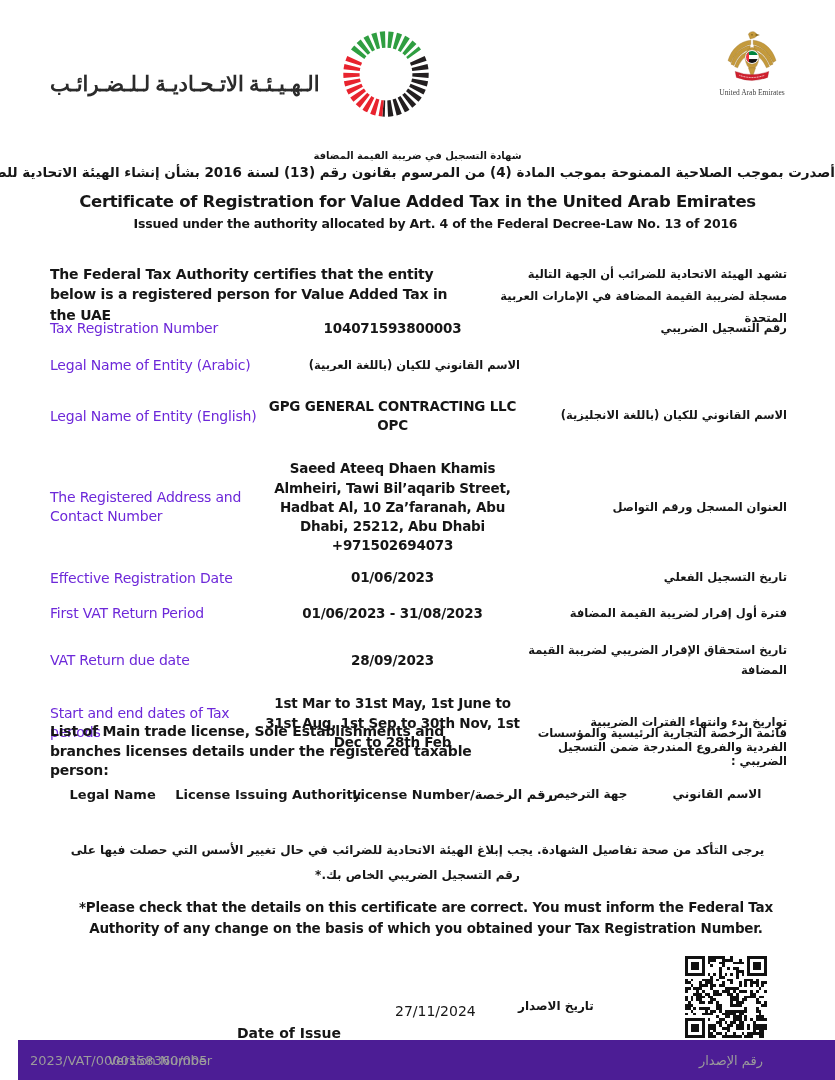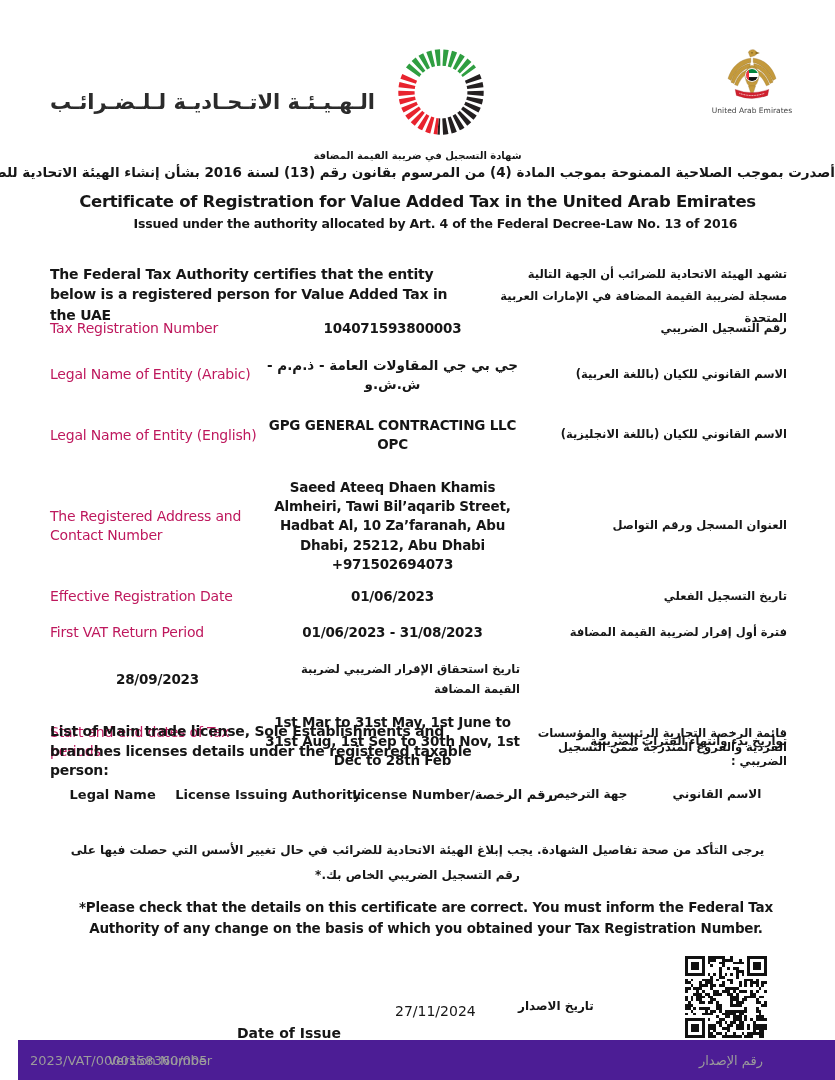--- a/index.html
+++ b/index.html
@@ -6,21 +6,21 @@
   html,body { width:835px; height:1080px; }
   body {
     background:#fff;
     font-family:"DejaVu Sans", sans-serif;
     color:#161616;
     position:relative;
     overflow:hidden;
   }
 
   
-  .header { position:absolute; top:44px; left:50px; right:40px; height:100px; }
+  .header { position:absolute; top:26px; left:50px; right:40px; height:100px;font-family:Liberation Serif, serif; }
   .fta-brand { display:flex; align-items:center; gap:16px; }
   .fta-text { display:flex; flex-direction:column; align-items:center; gap:6px; padding-top:20px; }
   .fta-ar { font-size:21px; font-weight:bold; color:#2b2b2b; direction:rtl; letter-spacing:.5px; }
   .fta-en { font-size:14.5px; font-weight:bold; color:#2b2b2b; letter-spacing:3px; white-space:nowrap; }
   .fta-ring { width:96px; height:96px; margin-left:2px; }
   .uae-emblem { position:absolute; top:2px; right:0; width:86px; text-align:center; }
   .uae-emblem svg { width:60px; height:58px; display:block; margin:0 auto; }
   .uae-caption { font-size:7.5px; color:#444; margin-top:2px; white-space:nowrap; }
 
   
@@ -31,21 +31,21 @@
   .t-en2 { font-size:12.5px; font-weight:bold; letter-spacing:-.2px; white-space:nowrap;margin-left:36px; }
 
   
   .certify { position:absolute; top:264px; left:50px; right:48px; display:grid; grid-template-columns:440px 1fr; }
   .certify-en { font-size:14px; font-weight:bold; line-height:1.45; letter-spacing:-.2px; padding-right:20px; }
   .certify-ar { font-size:11.5px; font-weight:bold; direction:rtl; text-align:right; line-height:1.9; }
 
   
   .rows { position:absolute; top:319px; left:50px; right:48px; }
   .row { display:grid; grid-template-columns:215px 255px 1fr; align-items:center; }
-  .row .lbl { font-size:14px; letter-spacing:-.2px; line-height:1.35; color:#be185d; }
+  .row .lbl { font-size:14px; letter-spacing:-.2px; line-height:1.35; color:#6d28d9; }
   .row .val { font-size:13.5px; font-weight:bold; text-align:center; line-height:1.42; letter-spacing:-.2px; }
   .row .arl { font-size:11.5px; font-weight:bold; direction:rtl; text-align:right; line-height:1.7; }
   .val-ar { direction:rtl; font-size:13px; }
   .mb1{margin-bottom:17px}.mb2{margin-bottom:22px}.mb3{margin-bottom:24px}
   .mb4{margin-bottom:13px}.mb5{margin-bottom:16px}.mb6{margin-bottom:18px}.mb7{margin-bottom:14px}
 
   
   .lic-head { position:absolute; top:722px; left:50px; right:48px; display:grid; grid-template-columns:460px 1fr; }
   .lic-en { font-size:14px; font-weight:bold; line-height:1.4; letter-spacing:-.2px; }
   .lic-ar { font-size:11.5px; font-weight:bold; direction:rtl; text-align:right; padding-top:4px; }
@@ -135,21 +135,20 @@
 <div class="rows">
 
   <div class="row mb1">
     <div class="lbl">Tax Registration Number</div>
     <div class="val">104071593800003</div>
     <div class="arl">رقم التسجيل الضريبي</div>
   </div>
 
   <div class="row mb2">
     <div class="lbl">Legal Name of Entity (Arabic)</div>
-    <div class="val val-ar">جي بي جي المقاولات العامة - ذ.م.م - ش.ش.و</div>
     <div class="arl">الاسم القانوني للكيان (باللغة العربية)</div>
   </div>
 
   <div class="row mb3">
     <div class="lbl">Legal Name of Entity (English)</div>
     <div class="val">GPG GENERAL CONTRACTING LLC OPC</div>
     <div class="arl">الاسم القانوني للكيان (باللغة الانجليزية)</div>
   </div>
 
   <div class="row mb4">
@@ -167,20 +166,21 @@
     <div class="arl">تاريخ التسجيل الفعلي</div>
   </div>
 
   <div class="row mb6">
     <div class="lbl">First VAT Return Period</div>
     <div class="val">01/06/2023 - 31/08/2023</div>
     <div class="arl">فترة أول إقرار لضريبة القيمة المضافة</div>
   </div>
 
   <div class="row mb7">
+    <div class="lbl">VAT Return due date</div>
     <div class="val">28/09/2023</div>
     <div class="arl">تاريخ استحقاق الإقرار الضريبي لضريبة القيمة المضافة</div>
   </div>
 
   <div class="row">
     <div class="lbl">Start and end dates of Tax periods</div>
     <div class="val">1st Mar to 31st May, 1st June to 31st Aug, 1st Sep to 30th Nov, 1st Dec to 28th Feb</div>
     <div class="arl">تواريخ بدء وانتهاء الفترات الضريبية</div>
   </div>
 

